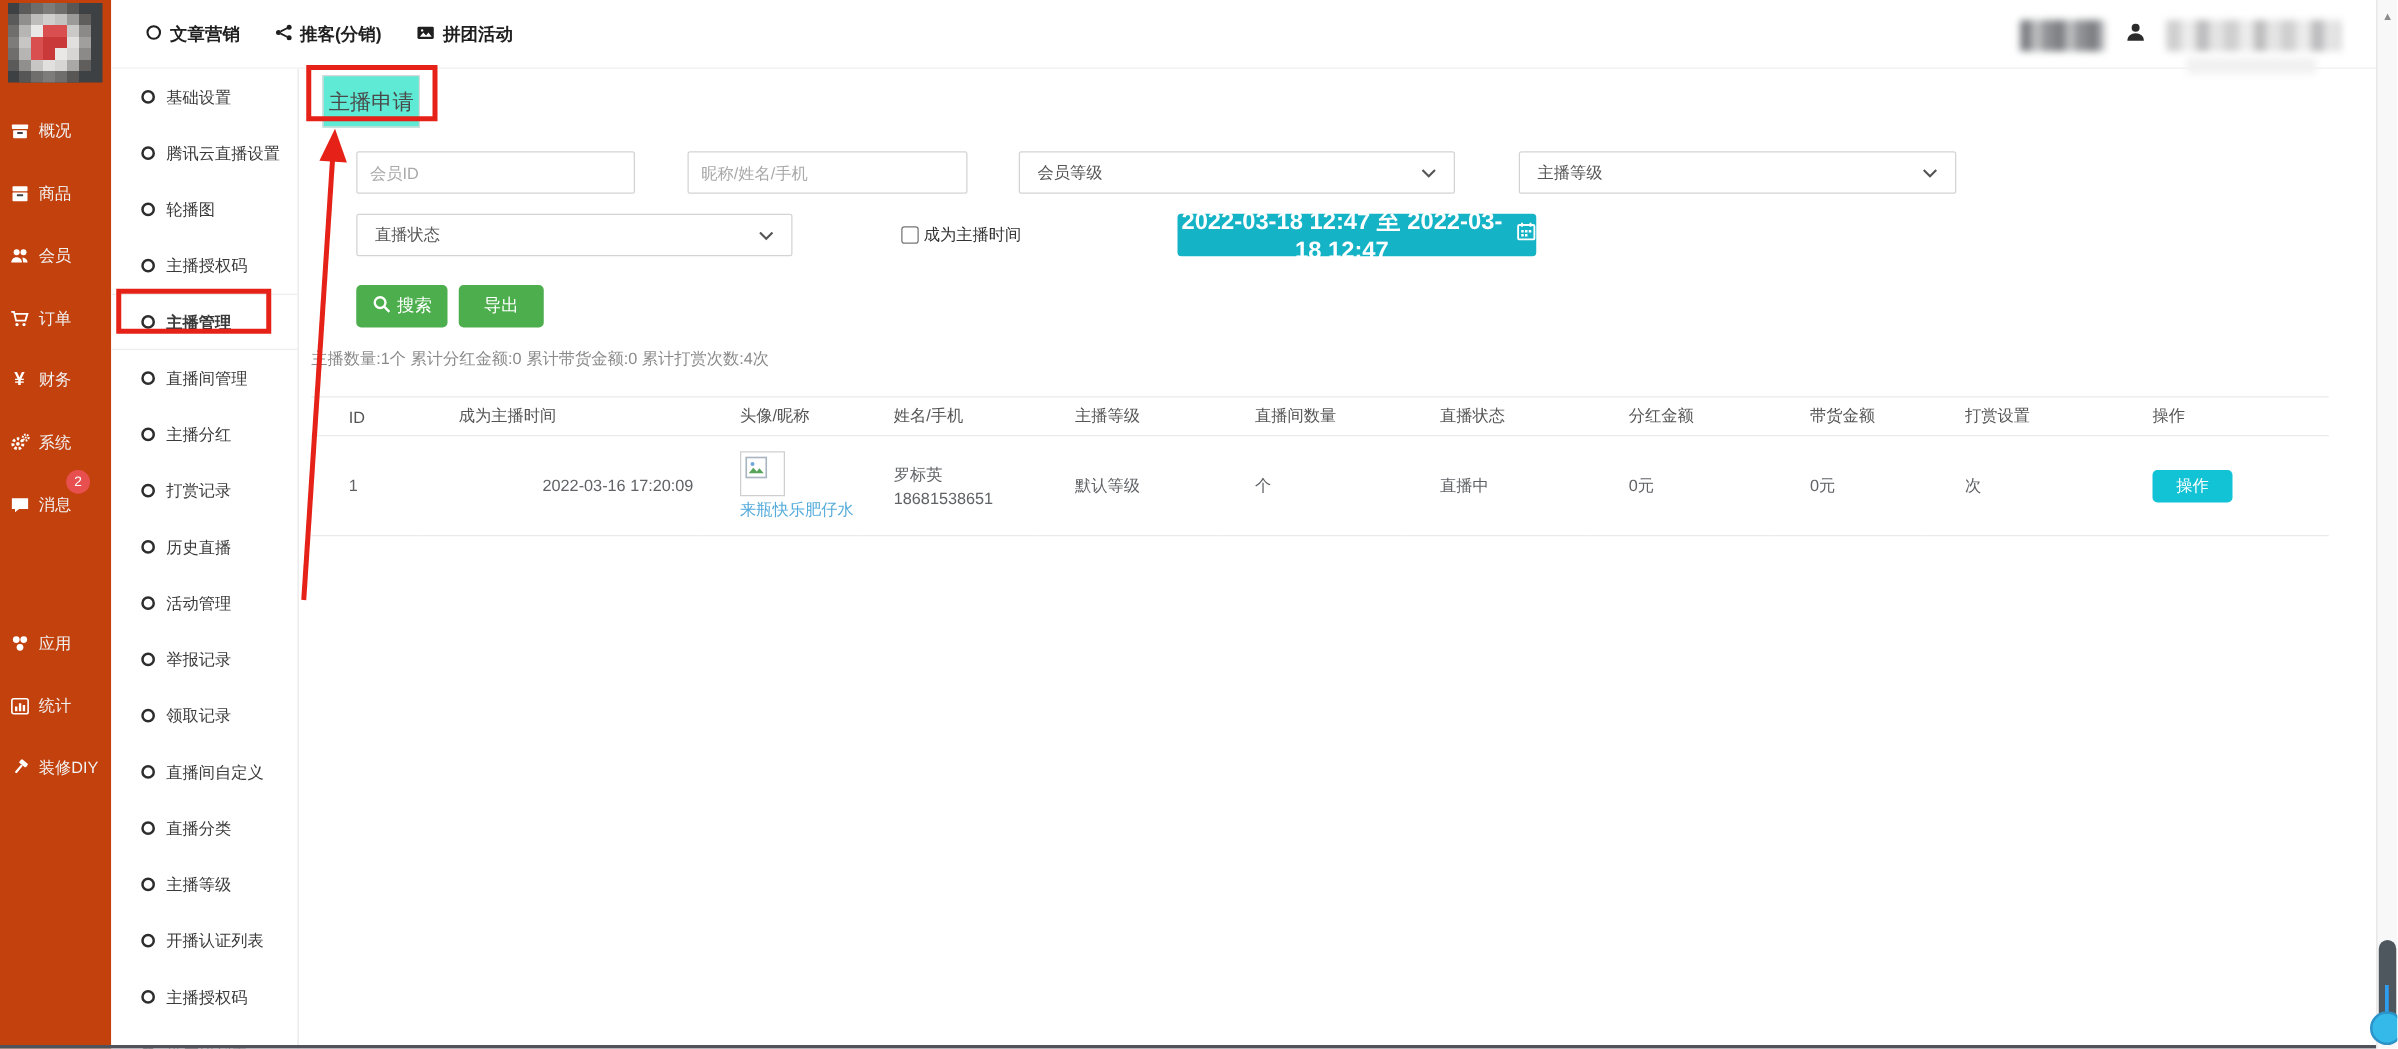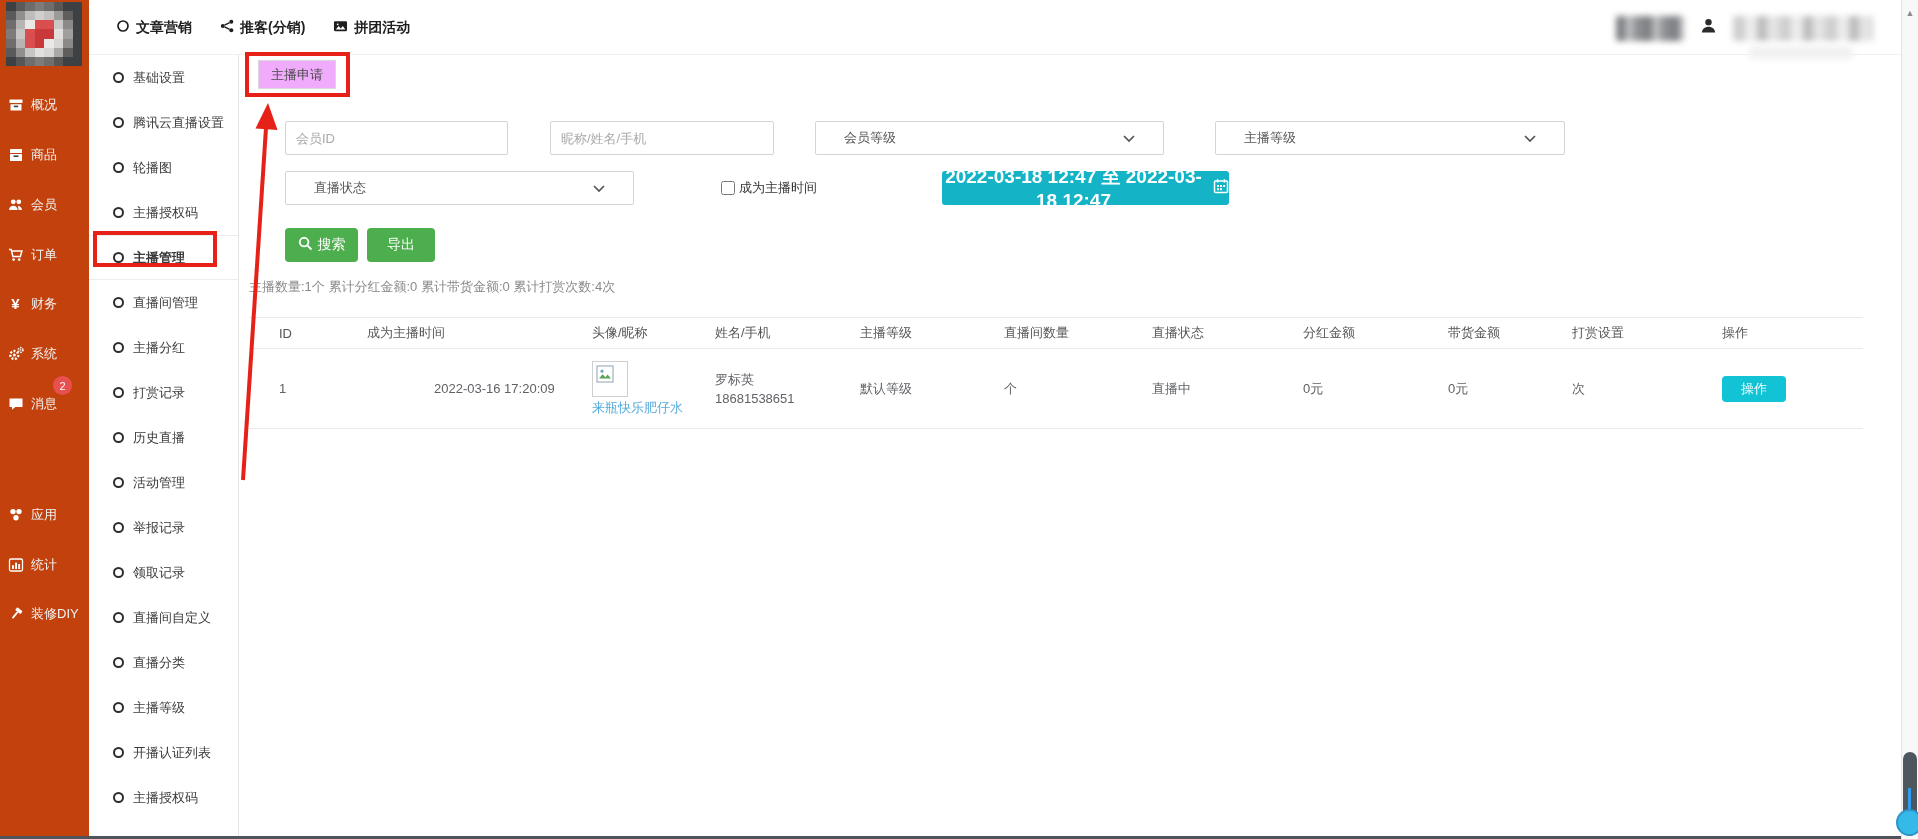--- a/index.html
+++ b/index.html
@@ -26,24 +26,24 @@
   .bb2{width:140px;background:repeating-linear-gradient(90deg,#cfcfcf 0 12px,#ececec 12px 24px,#bdbdbf 24px 34px,#e4e4e4 34px 46px)}
   .smudge{position:absolute;right:48px;top:46px;width:104px;height:13px;background:#f1f1f1;filter:blur(3px);border-radius:3px}
 
   
   .submenu{position:absolute;left:89px;top:55px;width:150px;height:784px;background:#fff;border-right:1px solid #e7e7e7;display:flex;flex-direction:column;overflow:hidden}
   .sm-item{flex:none;height:45px;display:flex;align-items:center;gap:9px;padding-left:24px;font-size:13px;color:#3a3a3a;cursor:pointer;white-space:nowrap}
   .sm-dot{width:11px;height:11px;border:2px solid #2d2d2d;border-radius:50%;flex:none}
   .sm-item.active{font-weight:bold;border-top:1px solid #ededed;border-bottom:1px solid #ededed}
 
   
-  .tab{position:absolute;left:258px;top:60px;width:78px;height:29px;background:#f0abfc;border:1px solid #d8d8d8;display:flex;align-items:center;justify-content:center;font-size:13px;color:#4a4a4a;cursor:pointer}
+  .tab{position:absolute;left:258px;top:60px;width:78px;height:42px;background:#5eead4;border:1px solid #d8d8d8;display:flex;align-items:center;justify-content:center;font-size:17px;color:#4a4a4a;cursor:pointer}
   .inp{position:absolute;height:34px;border:1px solid #d4d4d4;border-radius:2px;padding-left:10px;font-size:13px;color:#333;font-family:inherit;outline:none}
   .inp::placeholder{color:#a9a9a9}
-  .sel{position:absolute;height:34px;border:1px solid #d4d4d4;border-radius:2px;background:#fff;display:flex;align-items:center;padding:0 28px;font-size:13px;color:#555;cursor:pointer}
+  .sel{position:absolute;height:34px;border:1px solid #d4d4d4;border-radius:2px;background:#fff;display:flex;align-items:center;padding:0 14px;font-size:13px;color:#555;cursor:pointer}
   .sel-txt{flex:1}
   .chk-wrap{position:absolute;left:721px;top:179px;display:flex;align-items:center;gap:4px;font-size:13px;color:#333}
   .chk-wrap input{width:14px;height:14px;cursor:pointer}
   .datebtn{position:absolute;left:942px;top:171px;width:287px;height:34px;background:#14b3c6;border:none;border-radius:3px;color:#fff;font-size:19px;font-weight:600;display:flex;align-items:center;justify-content:center;gap:8px;cursor:pointer;font-family:inherit}
   .gbtn{position:absolute;top:228px;height:34px;background:#4cae4c;border:none;border-radius:4px;color:#fff;font-size:14px;display:flex;align-items:center;justify-content:center;gap:5px;cursor:pointer;font-family:inherit}
   .searchbtn{left:285px;width:73px}
   .exportbtn{left:367px;width:68px}
   .summary{position:absolute;left:249px;top:278px;font-size:13px;color:#8a8a8a}
 
   

